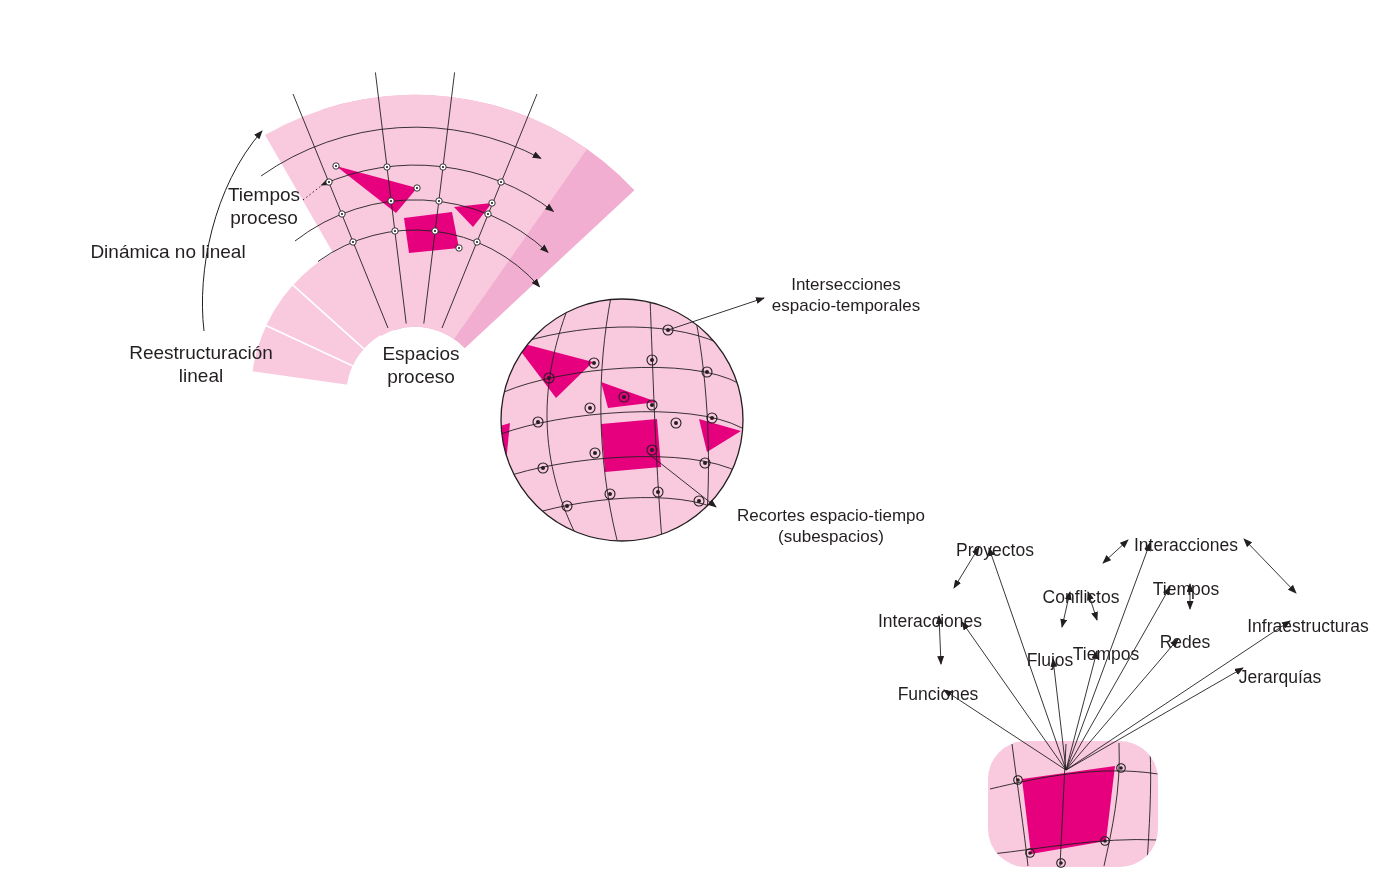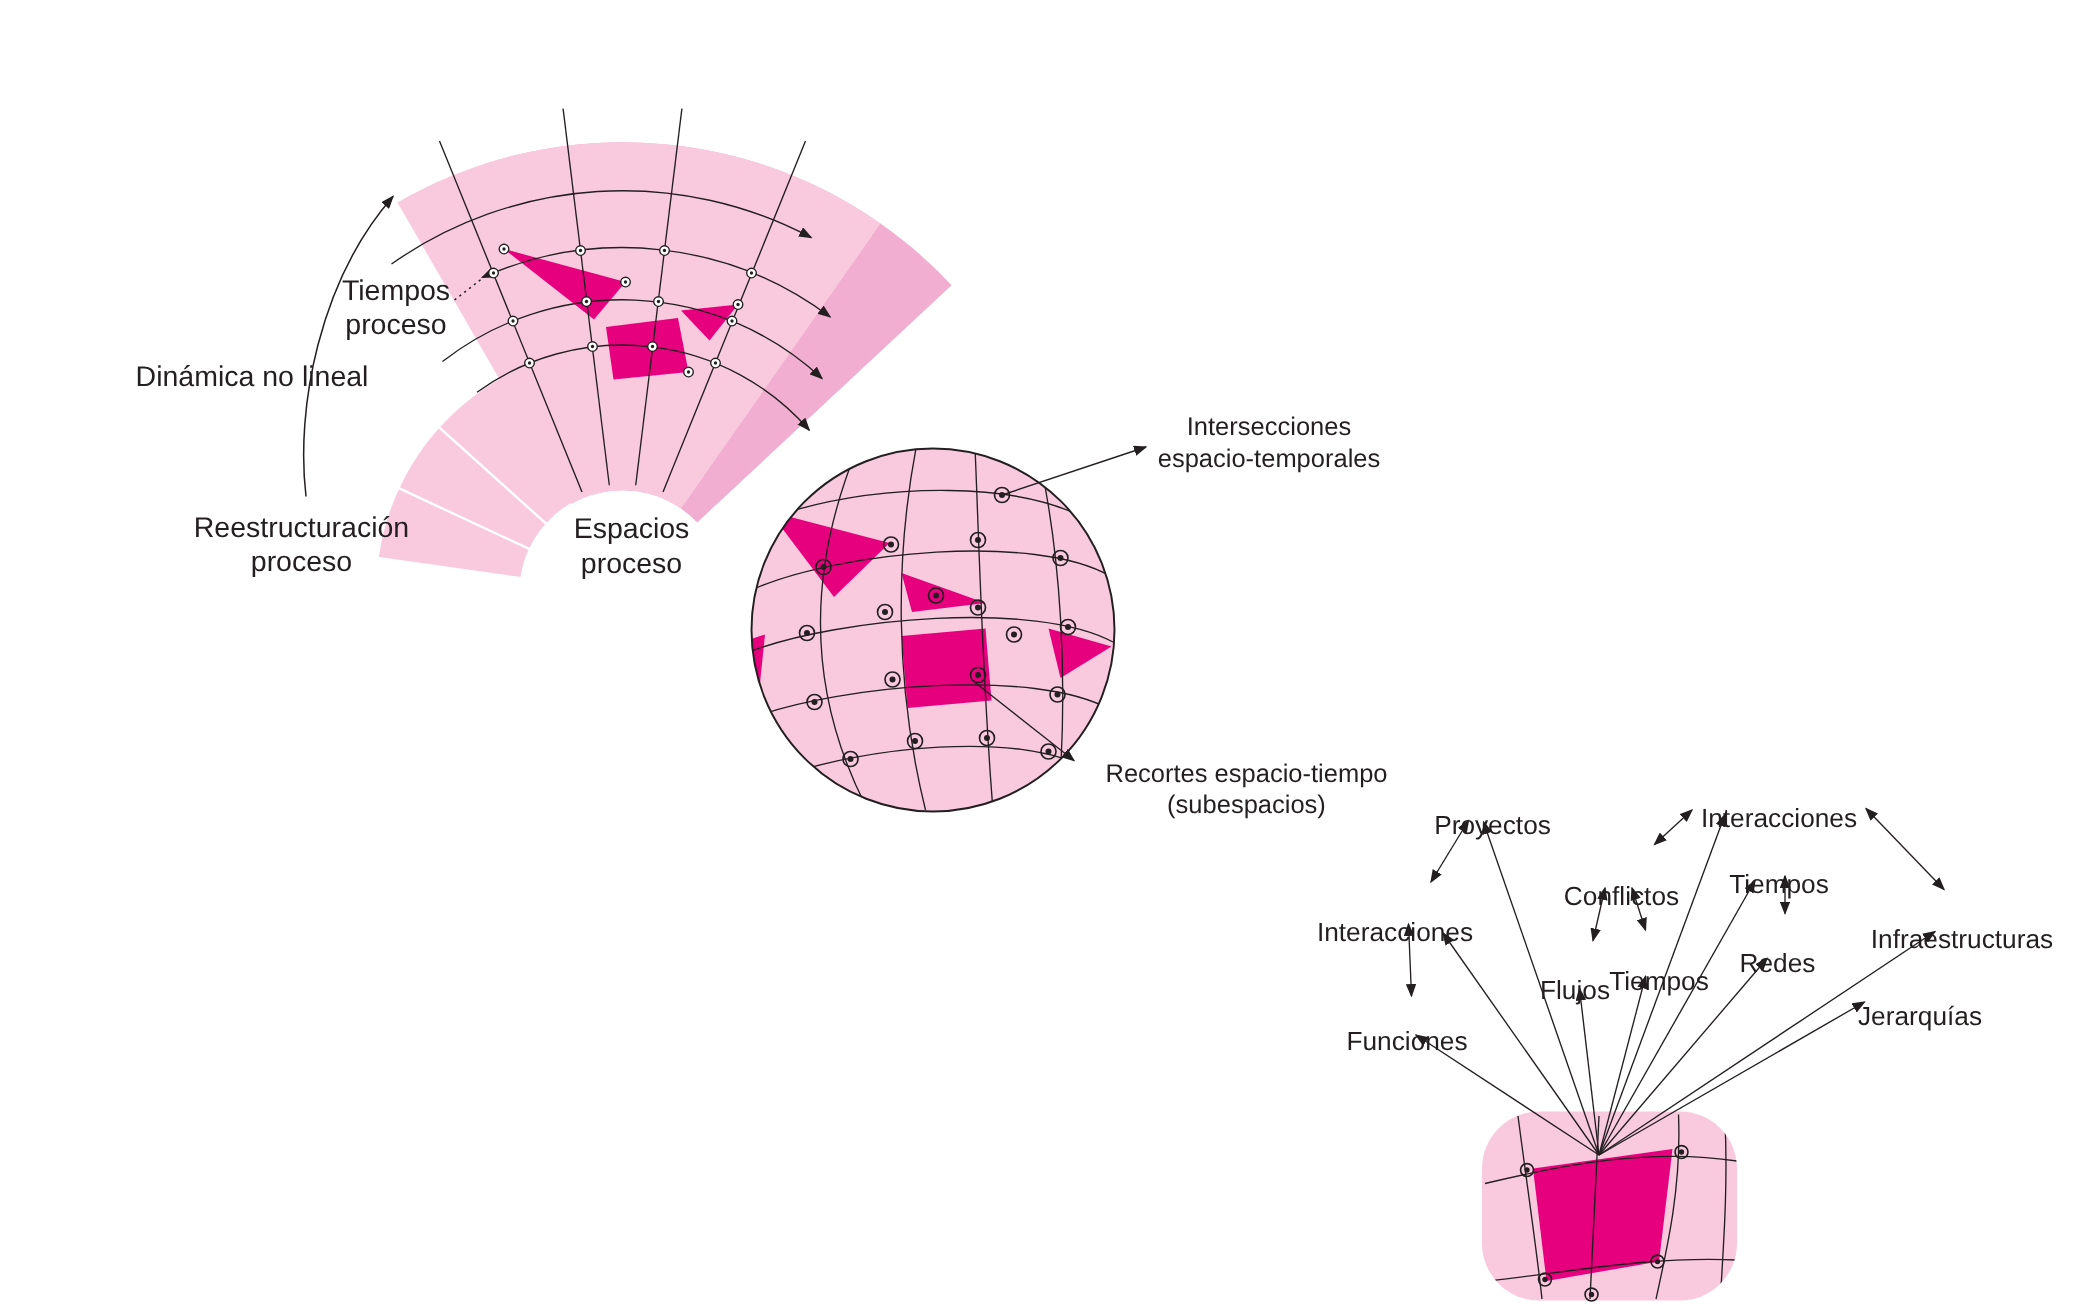--- a/index.html
+++ b/index.html
@@ -208,21 +208,21 @@
     <line class="lnt" marker-start="url(#ah)" marker-end="url(#ah)" x1="1190" y1="609" x2="1190" y2="584"></line>
     <line class="lnt" marker-start="url(#ah)" marker-end="url(#ah)" x1="1244" y1="539" x2="1296" y2="593"></line>
   </g>
 </svg>
 
 
 <div class="lbl" style="left:264px;top:206px">Tiempos
 proceso</div>
 <div class="lbl" style="left:168px;top:252px">Dinámica no lineal</div>
 <div class="lbl" style="left:201px;top:364px">Reestructuración
-proceso</div>
+lineal</div>
 <div class="lbl" style="left:421px;top:365px">Espacios
 proceso</div>
 
 <div class="lbl mid" style="left:846px;top:296px">Intersecciones
 espacio-temporales</div>
 <div class="lbl mid" style="left:831px;top:527px">Recortes espacio-tiempo
 (subespacios)</div>
 
 <div class="lbl concept" style="left:995px;top:531px">Proyectos</div>
 <div class="lbl concept" style="left:1186px;top:526px">Interacciones</div>

